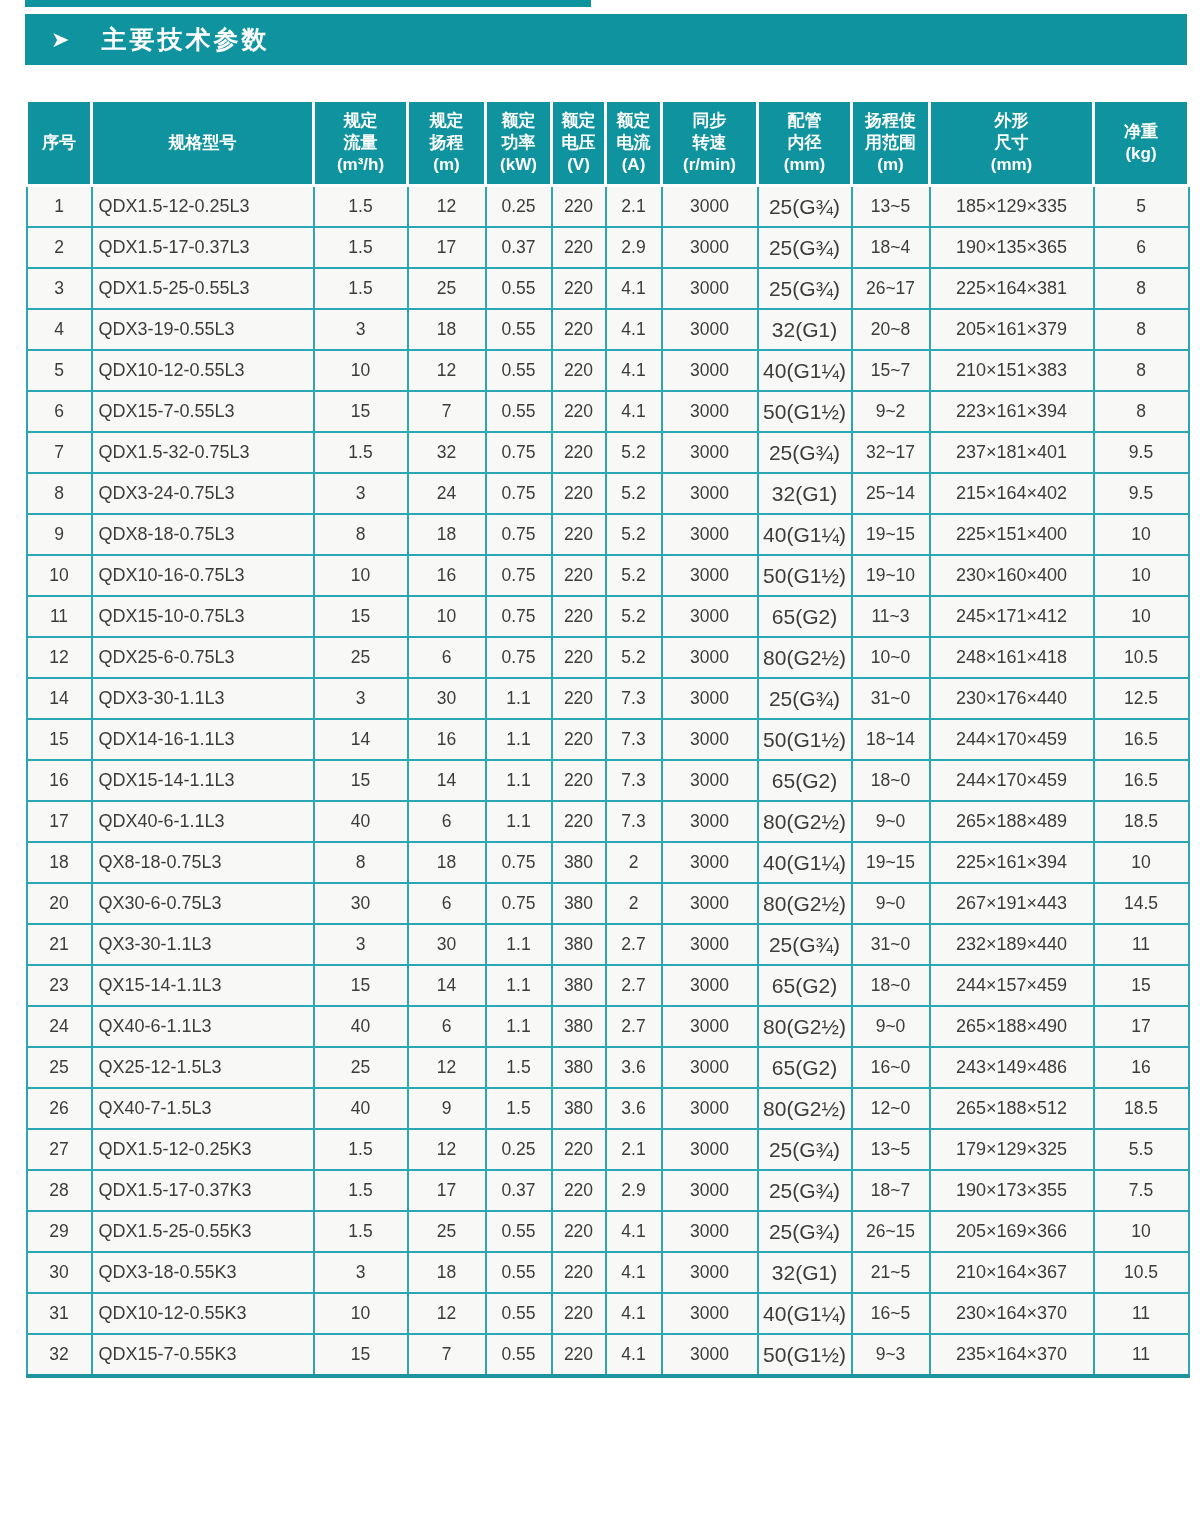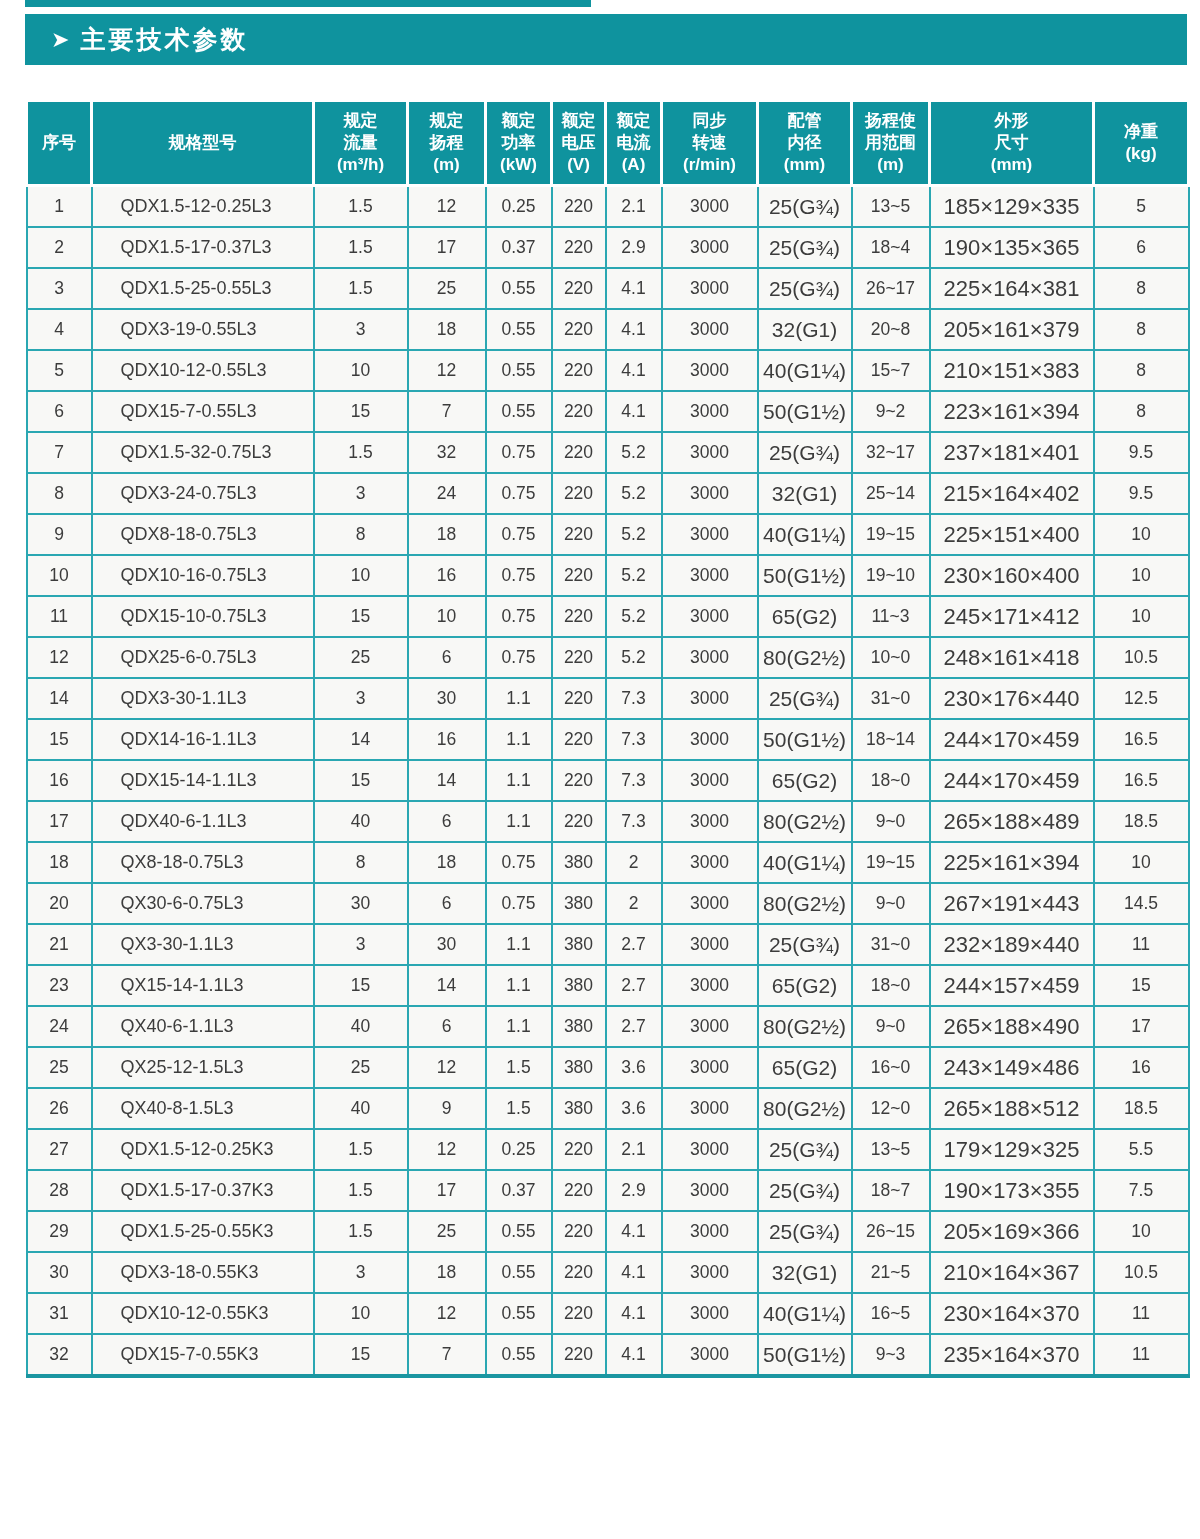--- a/index.html
+++ b/index.html
@@ -21,21 +21,21 @@
     background: #0f939e;
     color: #ffffff;
     display: flex; align-items: center;
   }
   .banner-arrow {
     margin-left: 26px;
     font-size: 22px;
     line-height: 1;
   }
   .banner-title {
-    margin-left: 11px;
+    margin-left: 32px;
     font-size: 25px;
     font-weight: bold;
     letter-spacing: 3px;
   }
   table.spec-table {
     position: absolute; left: 25px; top: 99px;
     width: 1162px;
     border-collapse: collapse;
     table-layout: fixed;
   }
@@ -59,28 +59,28 @@
     font-size: 17.5px;
     text-align: center;
     vertical-align: middle;
     height: 39px;
     padding: 0;
     overflow: hidden;
     white-space: nowrap;
   }
   table.spec-table tbody td.cell-model {
     text-align: left;
-    padding-left: 28px;
+    padding-left: 6px;
     font-size: 18px;
   }
   table.spec-table tbody td.cell-pipe {
     font-size: 21px;
   }
   table.spec-table tbody td.cell-dims {
-    font-size: 22px;
+    font-size: 18px;
     word-spacing: 2px;
   }
   table.spec-table tbody tr:last-child td {
     border-bottom: 4px solid #1b96a1;
   }
 </style>
 </head>
 <body>
 
 <div class="top-strip"></div>
@@ -444,21 +444,21 @@
         <td>380</td>
         <td>3.6</td>
         <td>3000</td>
         <td class="cell-pipe">65(G2)</td>
         <td>16~0</td>
         <td class="cell-dims">243×149×486</td>
         <td>16</td>
       </tr>
       <tr>
         <td>26</td>
-        <td class="cell-model">QX40-8-1.5L3</td>
+        <td class="cell-model">QX40-7-1.5L3</td>
         <td>40</td>
         <td>9</td>
         <td>1.5</td>
         <td>380</td>
         <td>3.6</td>
         <td>3000</td>
         <td class="cell-pipe">80(G2½)</td>
         <td>12~0</td>
         <td class="cell-dims">265×188×512</td>
         <td>18.5</td>

